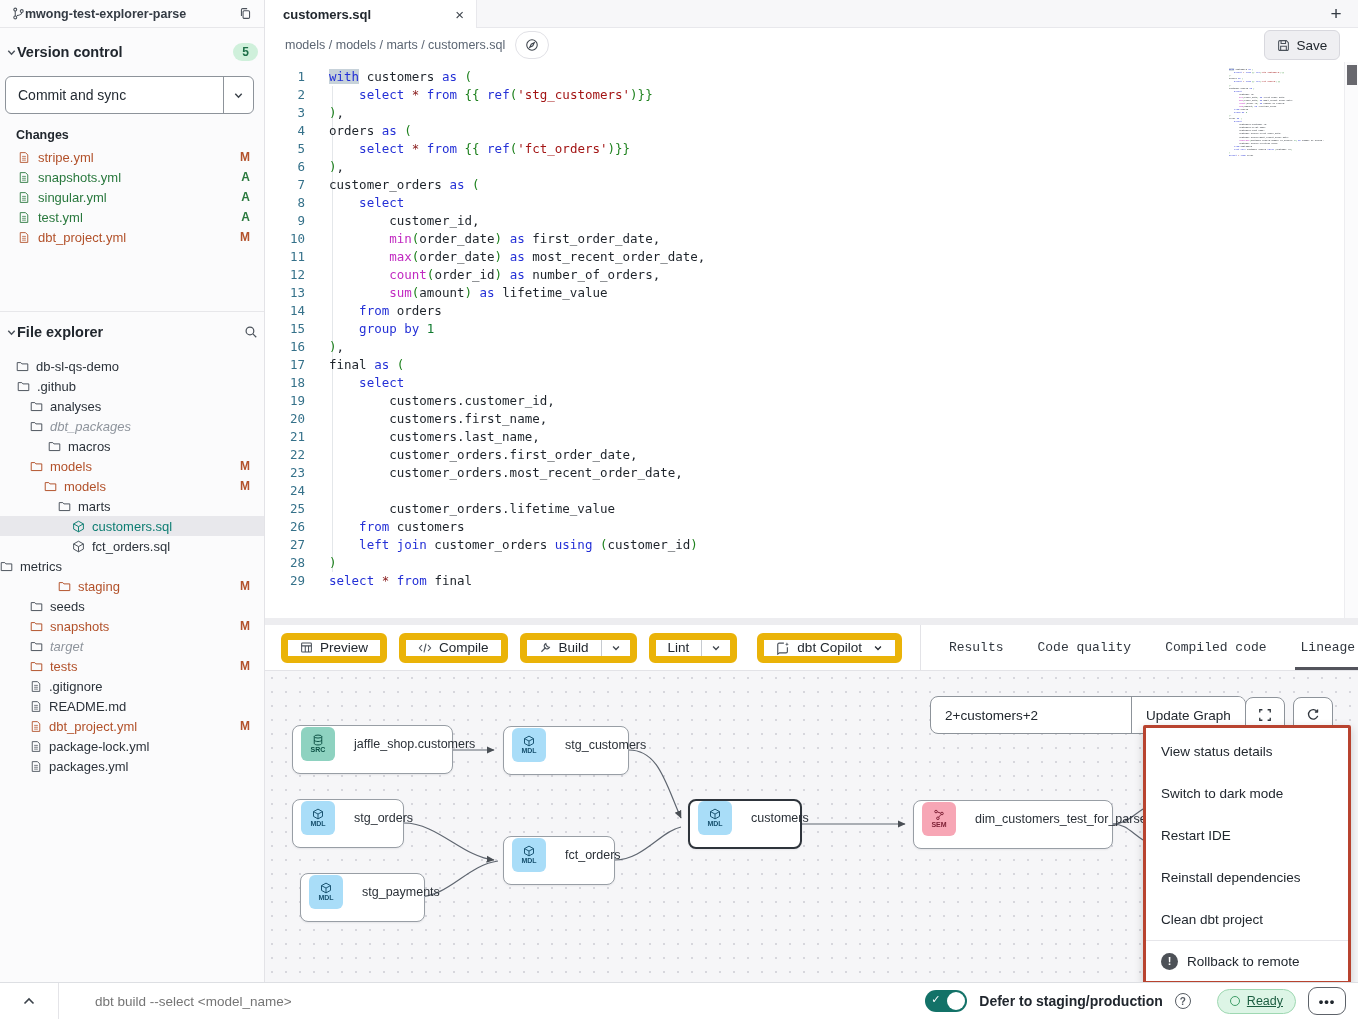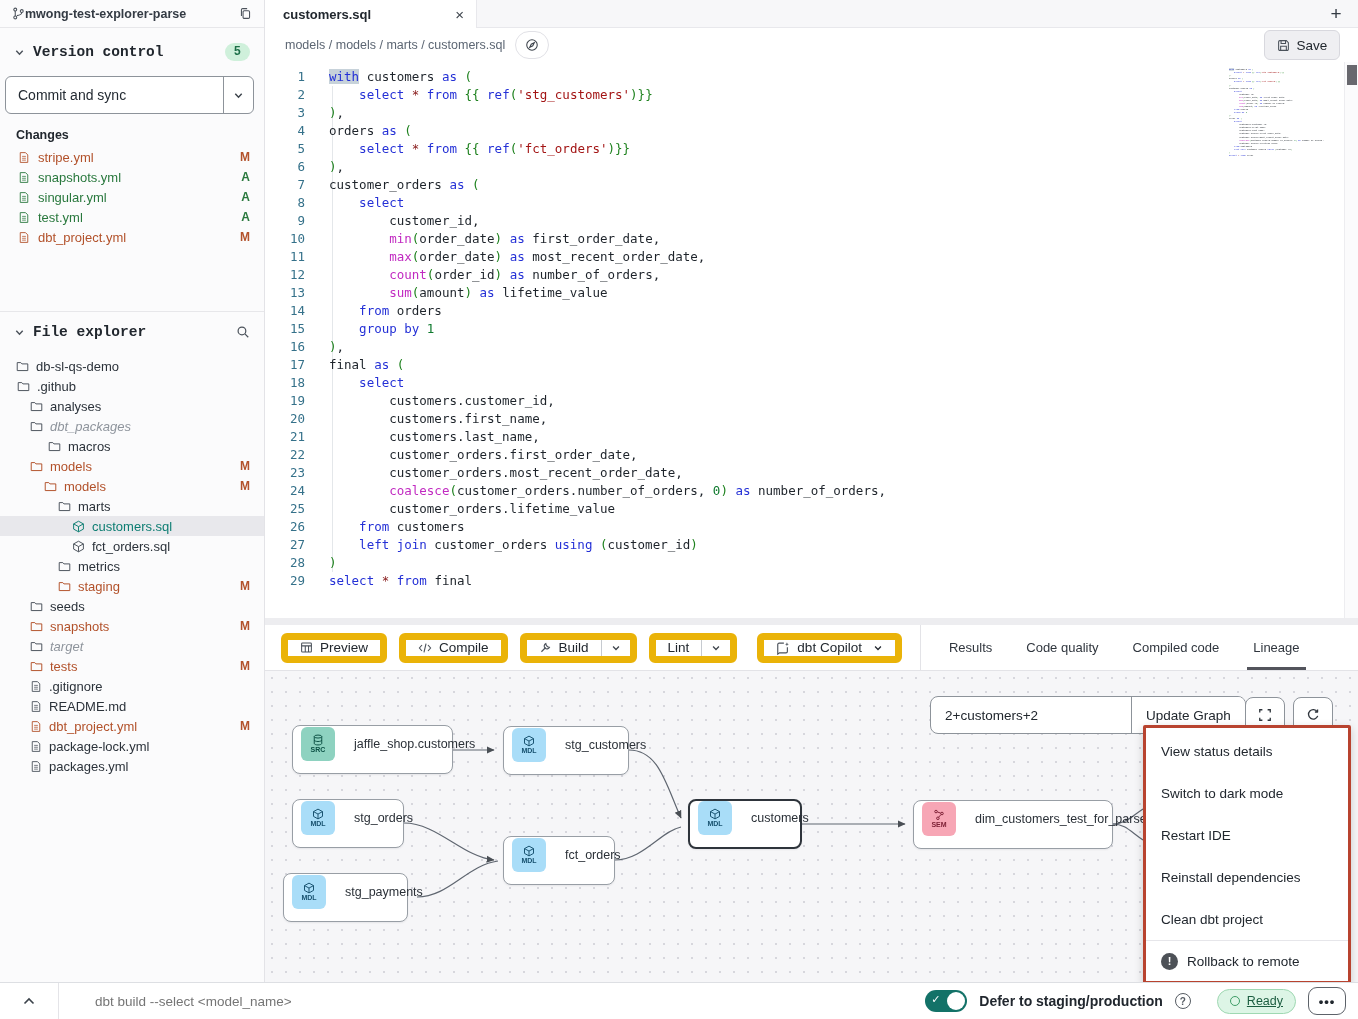--- a/index.html
+++ b/index.html
@@ -5,21 +5,21 @@
   * { margin:0; padding:0; box-sizing:border-box; }
   html,body { width:1358px; height:1019px; background:#fff; font-family:"Liberation Sans", sans-serif; color:#232a32; overflow:hidden; }
   .app { display:flex; flex-direction:column; width:1358px; height:1019px; }
   .main { display:flex; flex:1; min-height:0; }
 
   
   .sidebar { width:265px; flex:none; background:#fbfbfc; border-right:1px solid #e3e3e7; display:flex; flex-direction:column; overflow:hidden; }
   .branch-row { height:28px; display:flex; align-items:center; padding:0 12px; border-bottom:1px solid #e7e7ea; }
   .branch-row .bname { font-size:12.5px; font-weight:bold; color:#343b44; flex:1; white-space:nowrap; overflow:hidden; }
   .icon { display:inline-flex; align-items:center; justify-content:center; color:#4b525b; }
-  .sec-head { display:flex; align-items:center; gap:8px; padding:0 14px; height:28px; margin-top:10px;font-family:Liberation Mono, monospace; }
+  .sec-head { display:flex; align-items:center; gap:0; padding:0 6px; height:28px; margin-top:10px; }
   .sec-head .title { font-size:14.5px; font-weight:bold; color:#21272e; flex:1; }
   .badge { background:#cff0db; color:#1d6f48; font-size:12px; font-weight:bold; border-radius:10px; padding:2px 9px; }
   .commit-btn { margin:10px 10px 0 5px; height:38px; display:flex; border:1px solid #8d939a; border-radius:6px; background:#fff; overflow:hidden; }
   .commit-btn .cb-main { flex:1; display:flex; align-items:center; padding-left:12px; font-size:14px; color:#232a32; cursor:pointer; }
   .commit-btn .cb-arrow { width:30px; border-left:1px solid #8d939a; display:flex; align-items:center; justify-content:center; color:#3c434b; cursor:pointer; }
   .changes-label { margin:14px 0 5px 16px; font-size:12.5px; font-weight:bold; color:#21272e; }
   .chg-row { height:20px; display:flex; align-items:center; padding:0 14px 0 18px; gap:8px; font-size:13px; }
   .chg-row .cname { flex:1; white-space:nowrap; overflow:hidden; }
   .st-M { color:#b2512a; } .st-A { color:#29783d; }
   .stat-letter { font-size:12px; font-weight:bold; }
@@ -64,21 +64,21 @@
   .hstrip { height:7px; flex:none; background:#ededf0; }
 
   
   .toolbar { height:46px; flex:none; background:#fff; border-bottom:1px solid #e3e3e7; display:flex; align-items:center; }
   .btns { display:flex; gap:12px; padding-left:16px; align-items:center; }
   .tbtn { height:30px; display:flex; align-items:center; border:7px solid #eab308; border-radius:6px; background:#fff; overflow:hidden; }
   .tbtn .seg { display:flex; align-items:center; gap:7px; padding:0 12px; height:100%; font-size:13.5px; color:#21272e; cursor:pointer; }
   .tbtn .seg.arrow { border-left:1px solid #c6cad0; padding:0 9px; color:#3c434b; }
   .tb-divider { margin-left:18px; height:46px; border-left:1px solid #e3e3e7; }
   .rtabs { display:flex; gap:34px; margin-left:28px; height:100%; align-items:center; }
-  .rtab { font-size:13px; color:#30363e; height:100%; display:flex; align-items:center; position:relative; cursor:pointer; }
+  .rtab { font-size:13px; color:#30363e; height:100%; display:flex; align-items:center; position:relative; cursor:pointer;font-family:Liberation Mono, monospace; }
   .rtab.active::after { content:""; position:absolute; left:-6px; right:-6px; bottom:0; height:3px; background:#53545c; }
 
   
   .canvas { flex:1; position:relative; background-color:#f6f6f8; overflow:hidden;
     background-image:radial-gradient(circle, #d7d7dd 1px, transparent 1.3px); background-size:14px 14px; }
   .edges { position:absolute; inset:0; }
   .node { position:absolute; height:49px; background:#fff; border:1px solid #989ea5; border-radius:8px; display:flex; align-items:center; gap:19px; padding:0 14px 12px 8px; box-shadow:0 1px 2px rgba(20,20,30,.07); cursor:pointer; }
   .node.selected { border:2px solid #2e343b; height:50px; }
   .nbadge { width:34px; height:34px; border-radius:6px; flex:none; display:flex; flex-direction:column; align-items:center; justify-content:center; gap:0; }
   .nbadge .blabel { font-size:7px; font-weight:bold; line-height:8px; }
@@ -313,21 +313,21 @@
             <div class="trow" style="padding-left: 72px;">
               <span class="icon">
                 <svg width="13" height="13" viewBox="0 0 16 16" fill="none" stroke="currentColor" stroke-width="1.2">
                   <path d="M8 1.5L14 4.8v6.4L8 14.5 2 11.2V4.8z"></path>
                   <path d="M2 4.8l6 3.3 6-3.3M8 8.1v6.4"></path>
                 </svg>
               </span>
               <span class="tname">fct_orders.sql</span>
               <span class="spacer"></span>
             </div>
-            <div class="trow" style="padding-left: 58px;">
+            <div class="trow" style="">
               <span class="icon">
                 <svg width="13" height="13" viewBox="0 0 16 16" fill="none" stroke="currentColor" stroke-width="1.2">
                   <path d="M1.5 3.2h4.4l1.4 1.6h7.2v8.2H1.5z"></path>
                 </svg>
               </span>
               <span class="tname">metrics</span>
               <span class="spacer"></span>
             </div>
             <div class="trow mod" style="padding-left: 58px;">
               <span class="icon">
@@ -550,21 +550,20 @@
             <div class="cl">
               <span class="ln">22</span>
               <span class="lc"><span class="tk-pl">        customer_orders.first_order_date,</span></span>
             </div>
             <div class="cl">
               <span class="ln">23</span>
               <span class="lc"><span class="tk-pl">        customer_orders.most_recent_order_date,</span></span>
             </div>
             <div class="cl">
               <span class="ln">24</span>
-              <span class="lc"><span class="tk-pl">        </span><span class="tk-fn">coalesce</span><span class="tk-br">(</span><span class="tk-pl">customer_orders.number_of_orders, </span><span class="tk-num">0</span><span class="tk-br">)</span><span class="tk-pl"> </span><span class="tk-kw">as</span><span class="tk-pl"> number_of_orders,</span></span>
             </div>
             <div class="cl">
               <span class="ln">25</span>
               <span class="lc"><span class="tk-pl">        customer_orders.lifetime_value</span></span>
             </div>
             <div class="cl">
               <span class="ln">26</span>
               <span class="lc"><span class="tk-pl">    </span><span class="tk-kw">from</span><span class="tk-pl"> customers</span></span>
             </div>
             <div class="cl">
@@ -743,21 +742,21 @@
             <div class="node" style="left: 238px; top: 165px; width: 112px;">
               <span class="nbadge MDL">
                 <svg width="12" height="12" viewBox="0 0 16 16" fill="none" stroke="currentColor" stroke-width="1.3">
                   <path d="M8 1.5L14 4.8v6.4L8 14.5 2 11.2V4.8z"></path>
                   <path d="M2 4.8l6 3.3 6-3.3M8 8.1v6.4"></path>
                 </svg>
                 <span class="blabel">MDL</span>
               </span>
               <span class="nname">fct_orders</span>
             </div>
-            <div class="node" style="left: 18px; top: 202px; width: 125px;">
+            <div class="node" style="left: 35px; top: 202px; width: 125px;">
               <span class="nbadge MDL">
                 <svg width="12" height="12" viewBox="0 0 16 16" fill="none" stroke="currentColor" stroke-width="1.3">
                   <path d="M8 1.5L14 4.8v6.4L8 14.5 2 11.2V4.8z"></path>
                   <path d="M2 4.8l6 3.3 6-3.3M8 8.1v6.4"></path>
                 </svg>
                 <span class="blabel">MDL</span>
               </span>
               <span class="nname">stg_payments</span>
             </div>
             <div class="node selected" style="left: 423px; top: 128px; width: 114px;">

